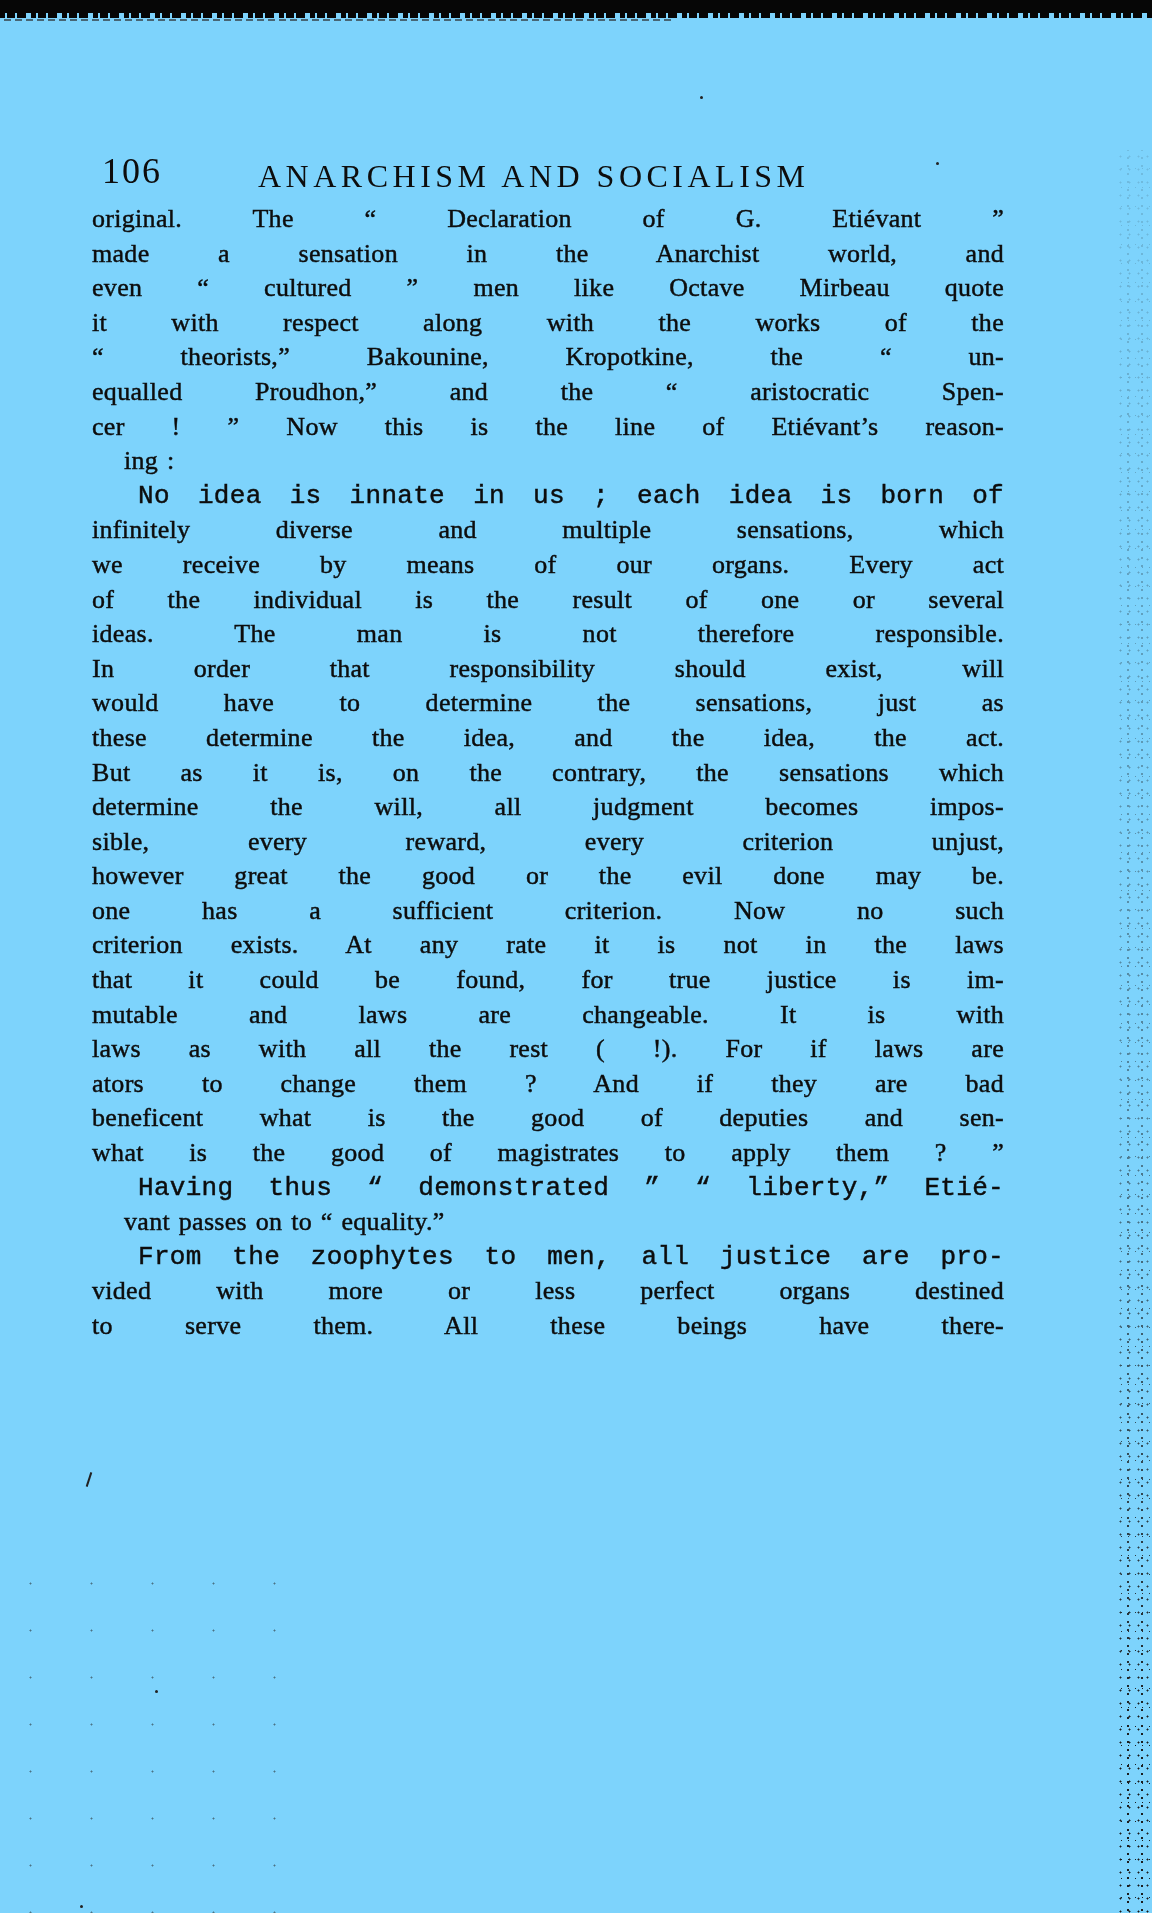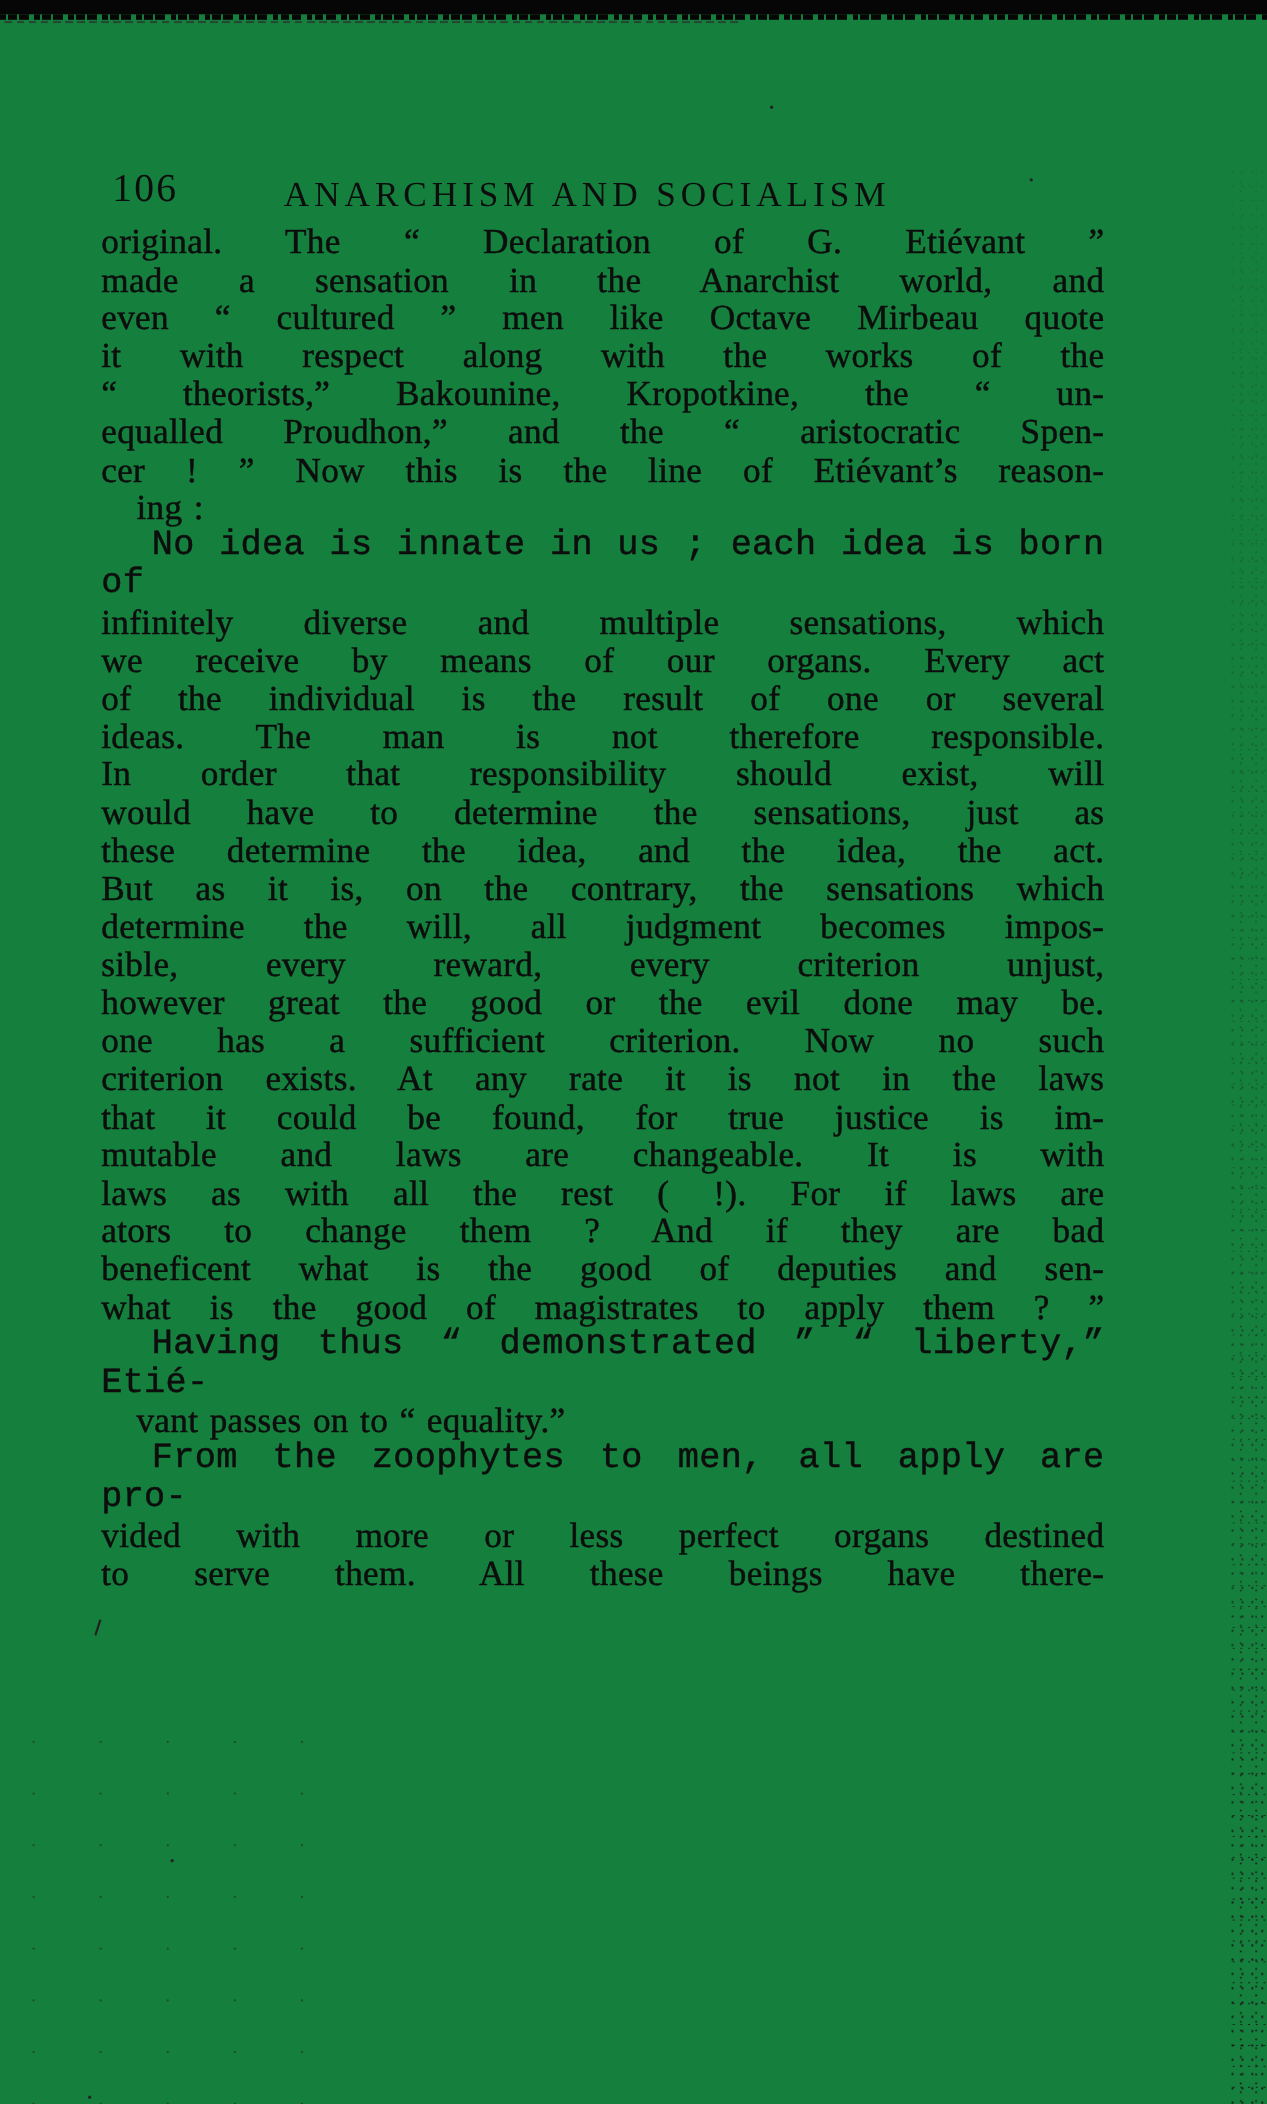--- a/index.html
+++ b/index.html
@@ -1,19 +1,19 @@
 <!DOCTYPE html>
 <html><head>
 <meta charset="utf-8">
 <style>
   html,body{margin:0;padding:0;background:#777;}
   .page{
     position:relative;
     width:1152px;height:1913px;
-    background:#15803d;
+    background:#7dd3fc;
     overflow:hidden;
     font-family:"Liberation Serif","DejaVu Serif",serif;
     color:#0d0d0d;
   }
   
   .topbar{
     position:absolute;top:0;left:0;width:100%;height:13px;
     background:#060606;
   }
   .topbar-ragged{
@@ -56,21 +56,21 @@
     position:absolute;left:102px;top:2px;
     font-size:36px;letter-spacing:2px;
   }
   .running-title{
     position:absolute;left:258px;top:10px;
     font-size:32px;letter-spacing:4.5px;white-space:nowrap;
   }
   
   .textblock{
     position:absolute;left:92px;top:202px;width:912px;
-    font-size:32px;line-height:34.6px;
+    font-size:26px;line-height:34.6px;
     letter-spacing:.3px;word-spacing:2px;
     -webkit-text-stroke:.45px #0d0d0d;
   }
   .line{text-align:justify;text-align-last:justify;white-space:normal;}
   .line.end{text-align-last:left;margin-left:32px;}
   .line.indent{text-indent:46px;font-family:Liberation Mono, monospace;}
 </style>
 </head>
 <body>
 
@@ -116,18 +116,18 @@
     <div class="line">one has a sufficient criterion.  Now no such</div>
     <div class="line">criterion exists.  At any rate it is not in the laws</div>
     <div class="line">that it could be found, for true justice is im-</div>
     <div class="line">mutable and laws are changeable.  It is with</div>
     <div class="line">laws as with all the rest ( !).  For if laws are</div>
     <div class="line">ators to change them ?  And if they are bad</div>
     <div class="line">beneficent what is the good of deputies and sen-</div>
     <div class="line">what is the good of magistrates to apply them ? ”</div>
     <div class="line indent">Having thus “ demonstrated ” “ liberty,” Etié-</div>
     <div class="line end">vant passes on to “ equality.”</div>
-    <div class="line indent">From the zoophytes to men, all apply are pro-</div>
+    <div class="line indent">From the zoophytes to men, all justice are pro-</div>
     <div class="line">vided with more or less perfect organs destined</div>
     <div class="line">to serve them.  All these beings have there-</div>
   </div>
 
 </div>
 
 </body></html>

